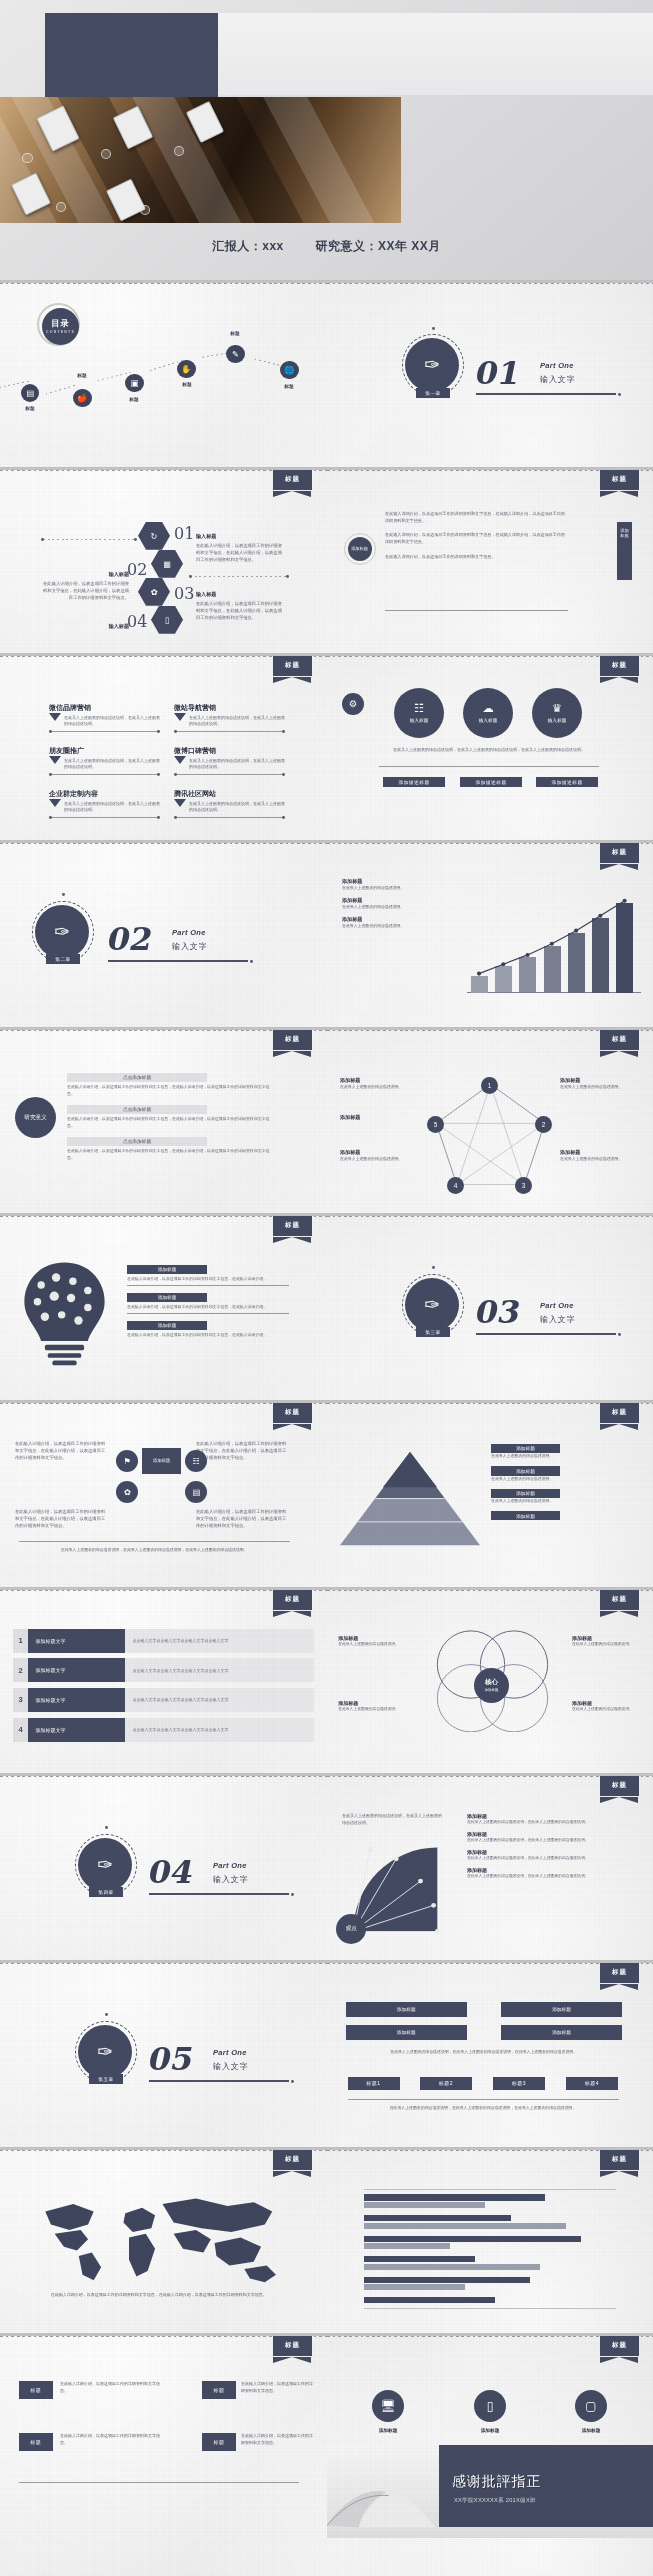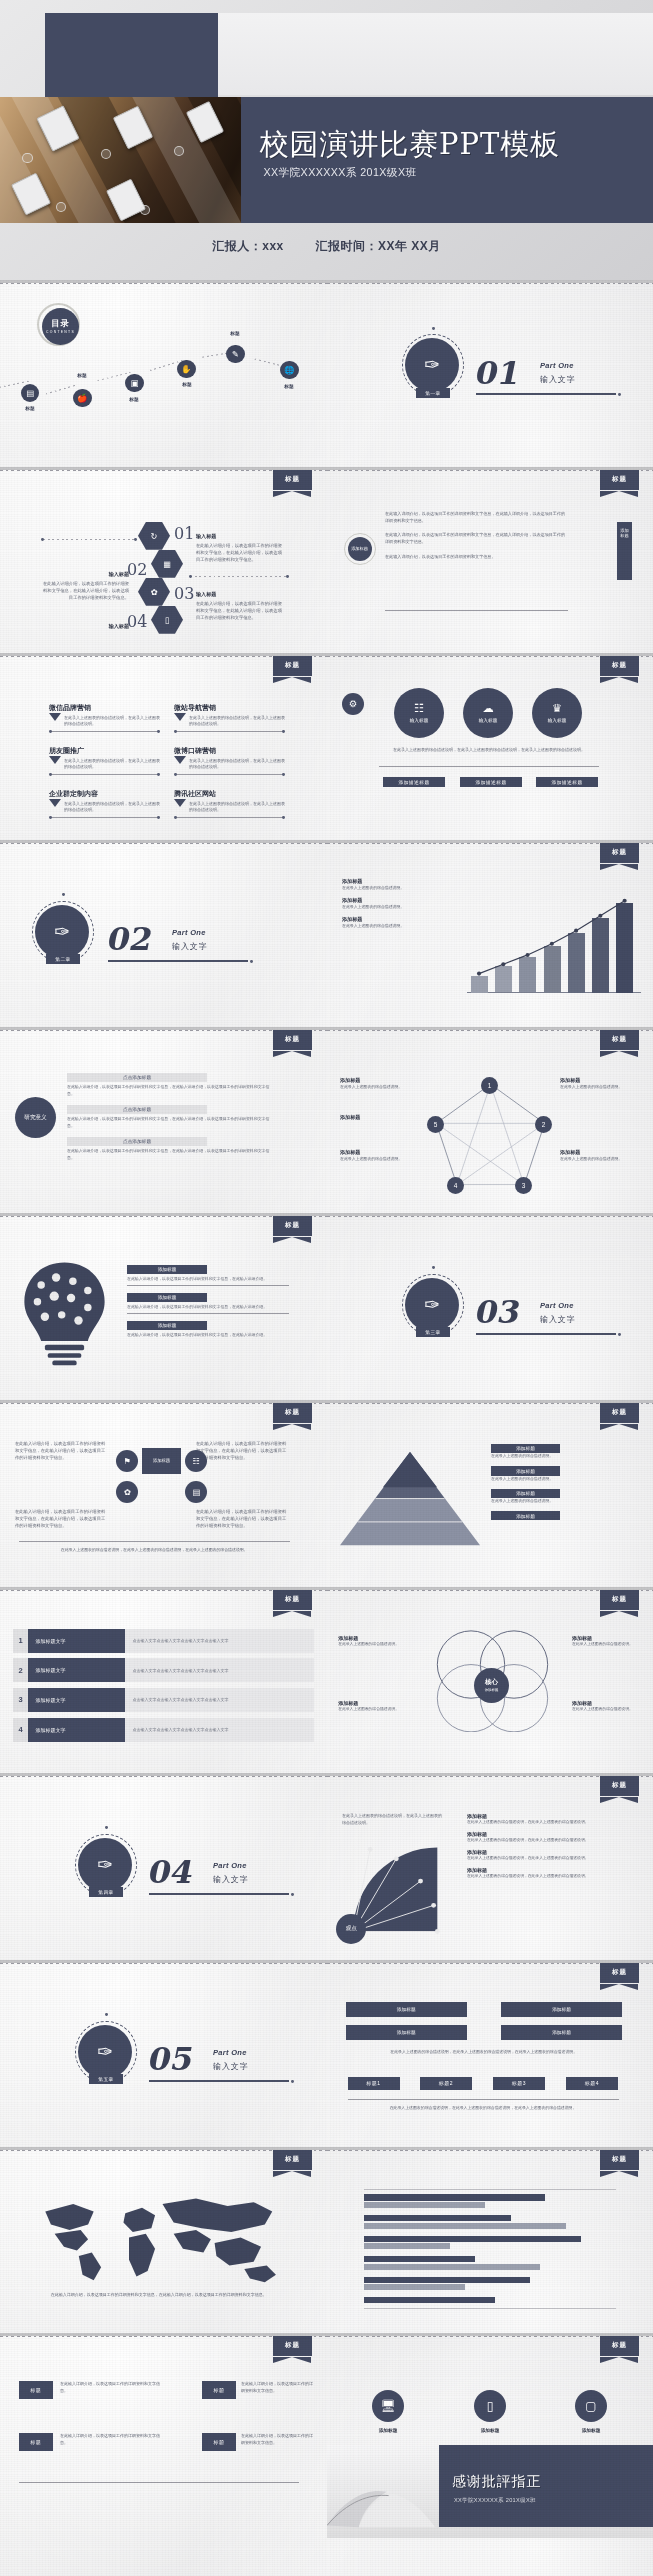--- a/index.html
+++ b/index.html
@@ -112,29 +112,25 @@
     <div class="pad" style="left:192px; top:7.5px;  width:26px;height:34px; transform:rotate(-26deg);"></div>
     <div class="pad" style="left:17px;  top:80px; width:28px;height:34px; transform:rotate(-26deg);"></div>
     <div class="pad" style="left:112px; top:86px; width:28px;height:34px; transform:rotate(-26deg);"></div>
     <div class="cup" style="left:22.4px;  top:56px; width:10.3px;height:10.3px;"></div>
     <div class="cup" style="left:101px; top:52px; width:10.3px;height:10.3px;"></div>
     <div class="cup" style="left:174px; top:49px; width:10.3px;height:10.3px;"></div>
     <div class="cup" style="left:56px;  top:105px;width:10.3px;height:10.3px;"></div>
     <div class="cup" style="left:140px; top:108px;width:10.3px;height:10.3px;"></div>
   </div>
 
-  <div class="titleblock">
-    <div class="title">校园演讲比赛PPT模板</div>
-    <div class="subtitle">XX学院XXXXXX系  201X级X班</div>
-  </div>
 
   <div class="reporter">
     <span>汇报人：xxx</span>
     <span class="sep"></span>
-    <span>汇报时间：XX年 XX月</span>
+    <span>研究意义：XX年 XX月</span>
   </div>
 </div>
 
 <div class="paper" style="top:280px; height:187px;">
   <div class="gap" style="top:0;"></div>
 
   <div class="slide" style="left:0; top:2.8px;">
     <div class="inner">
       <div class="topline"></div>
       <div class="ringwrap" style="left:37px; top:20.5px; width:43px; height:43px;"></div>

